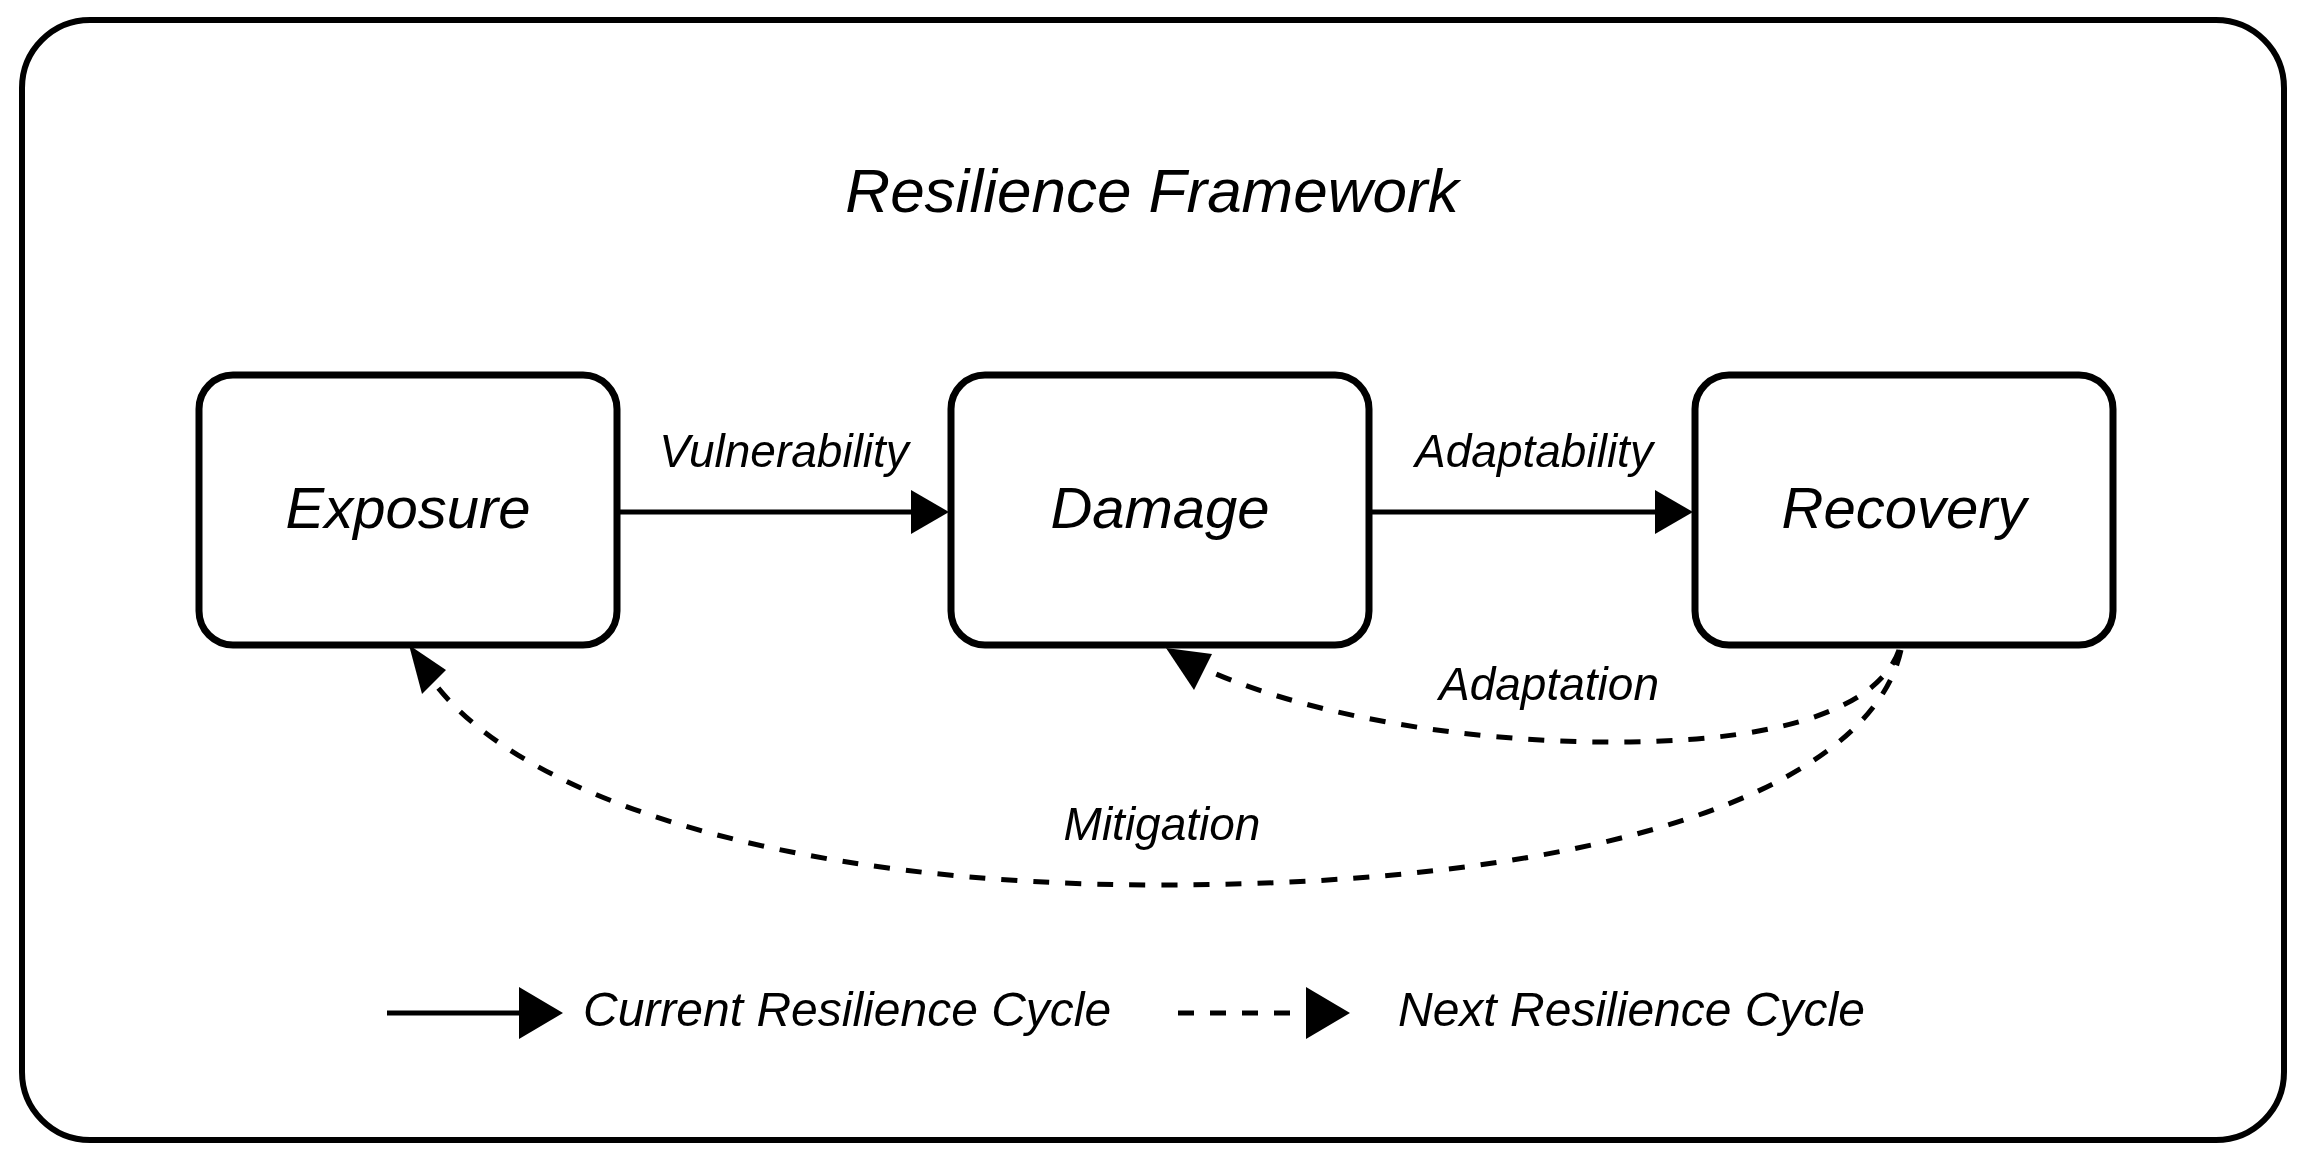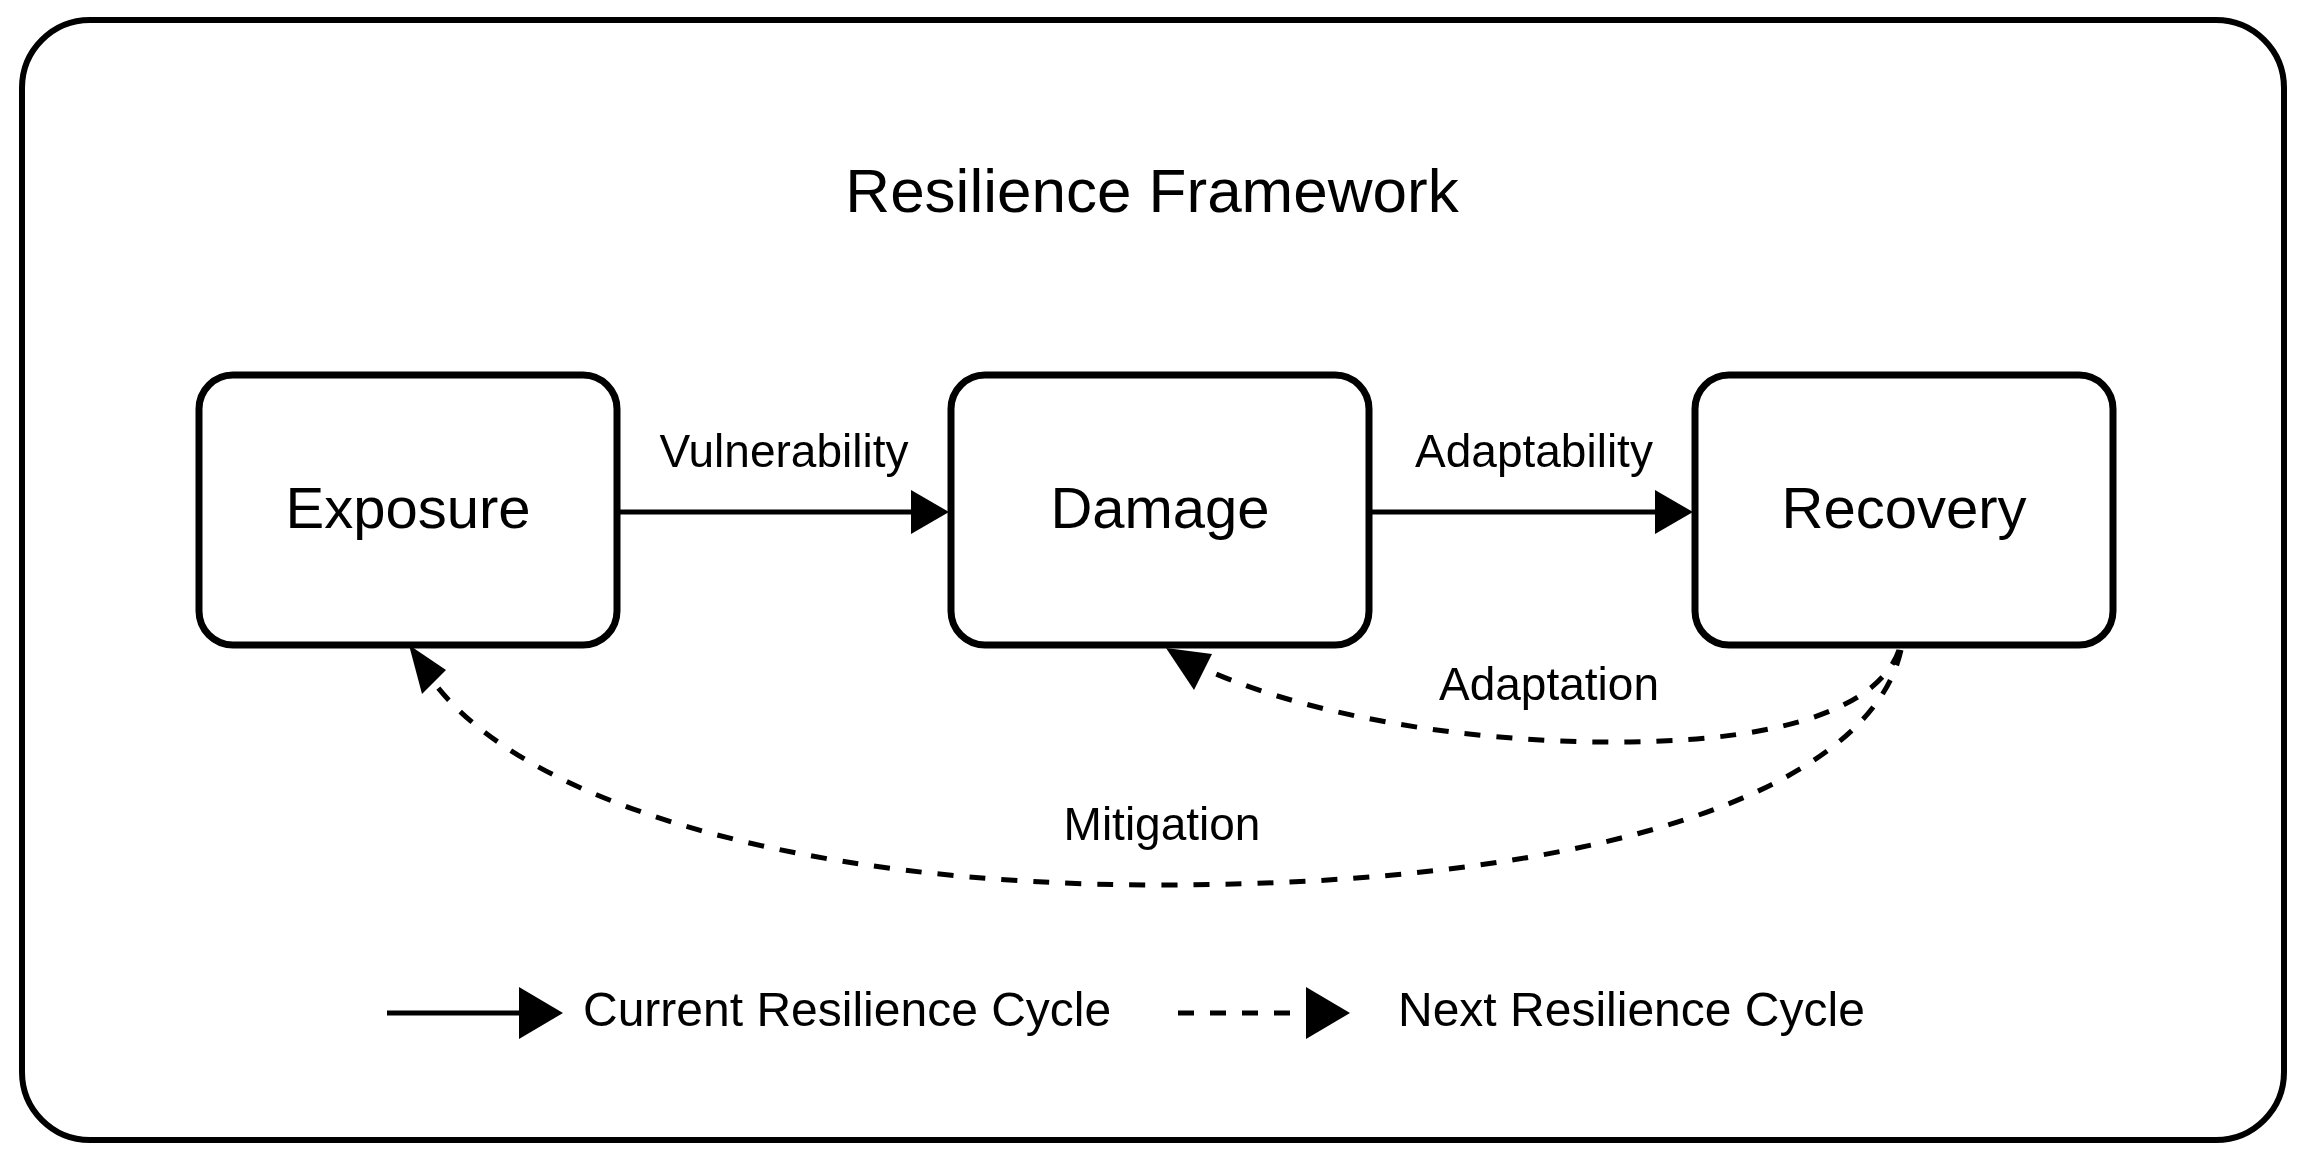--- a/index.html
+++ b/index.html
@@ -10,20 +10,21 @@
   body {
     width: 2304px;
     height: 1165px;
     overflow: hidden;
     font-family: "Liberation Sans", sans-serif;
   }
   #diagram-root {
     position: relative;
     width: 2020px;
     height: 1165px;
+    font-style: italic;
   }
   svg.diagram {
     display: block;
     width: 2304px;
     height: 1165px;
   }
   .node-label {
     font-family: "Liberation Sans", sans-serif;
     font-size: 58px;
     fill: #000000;

